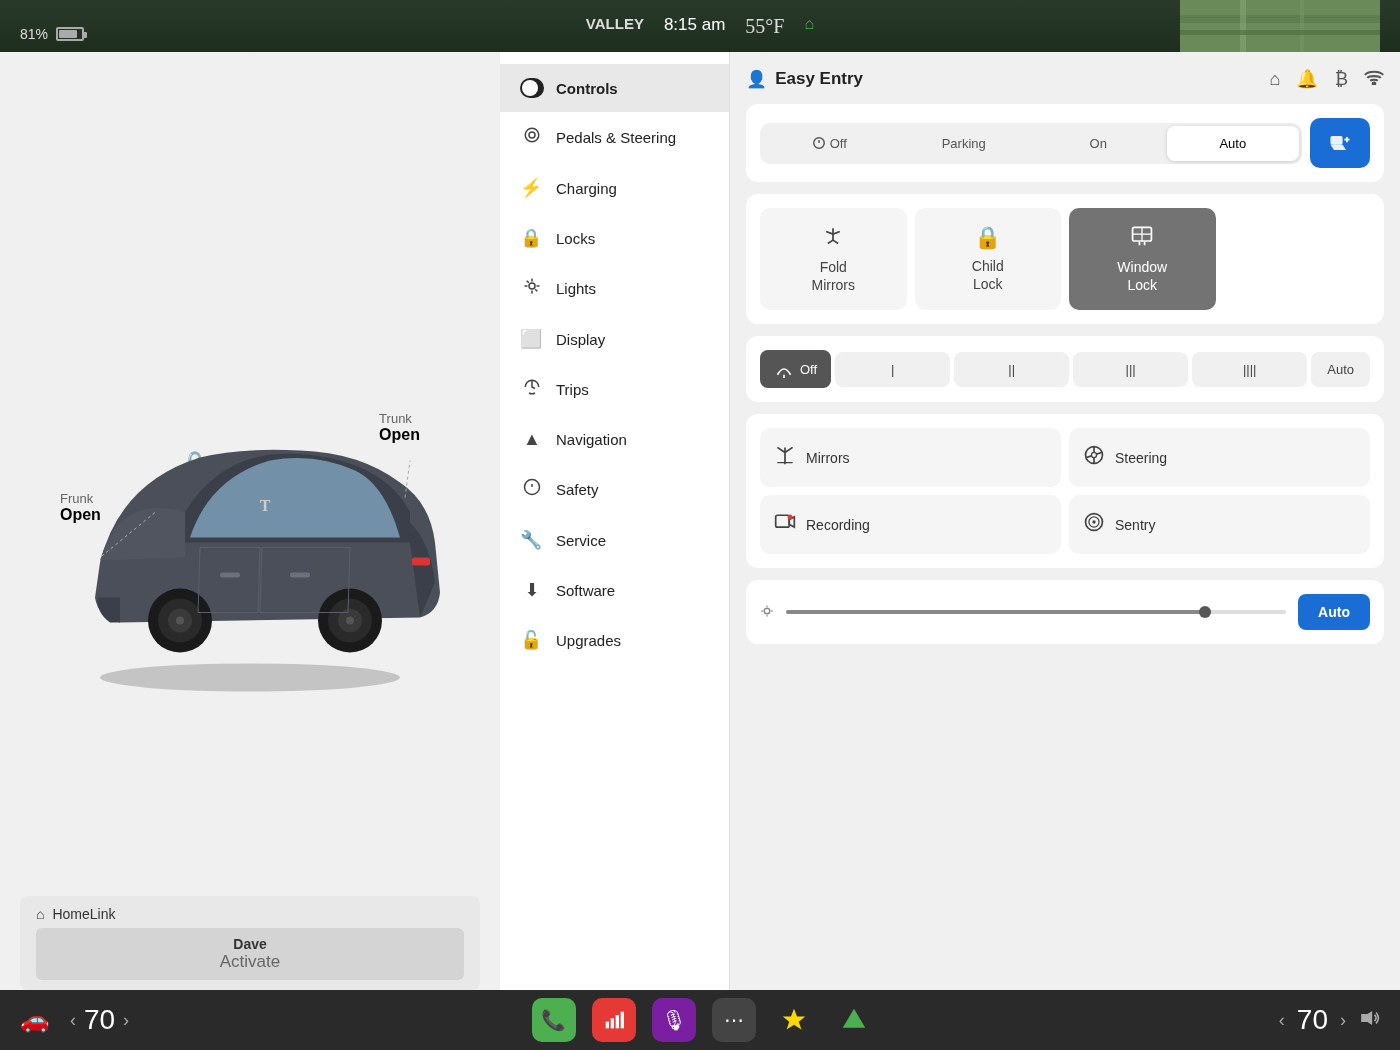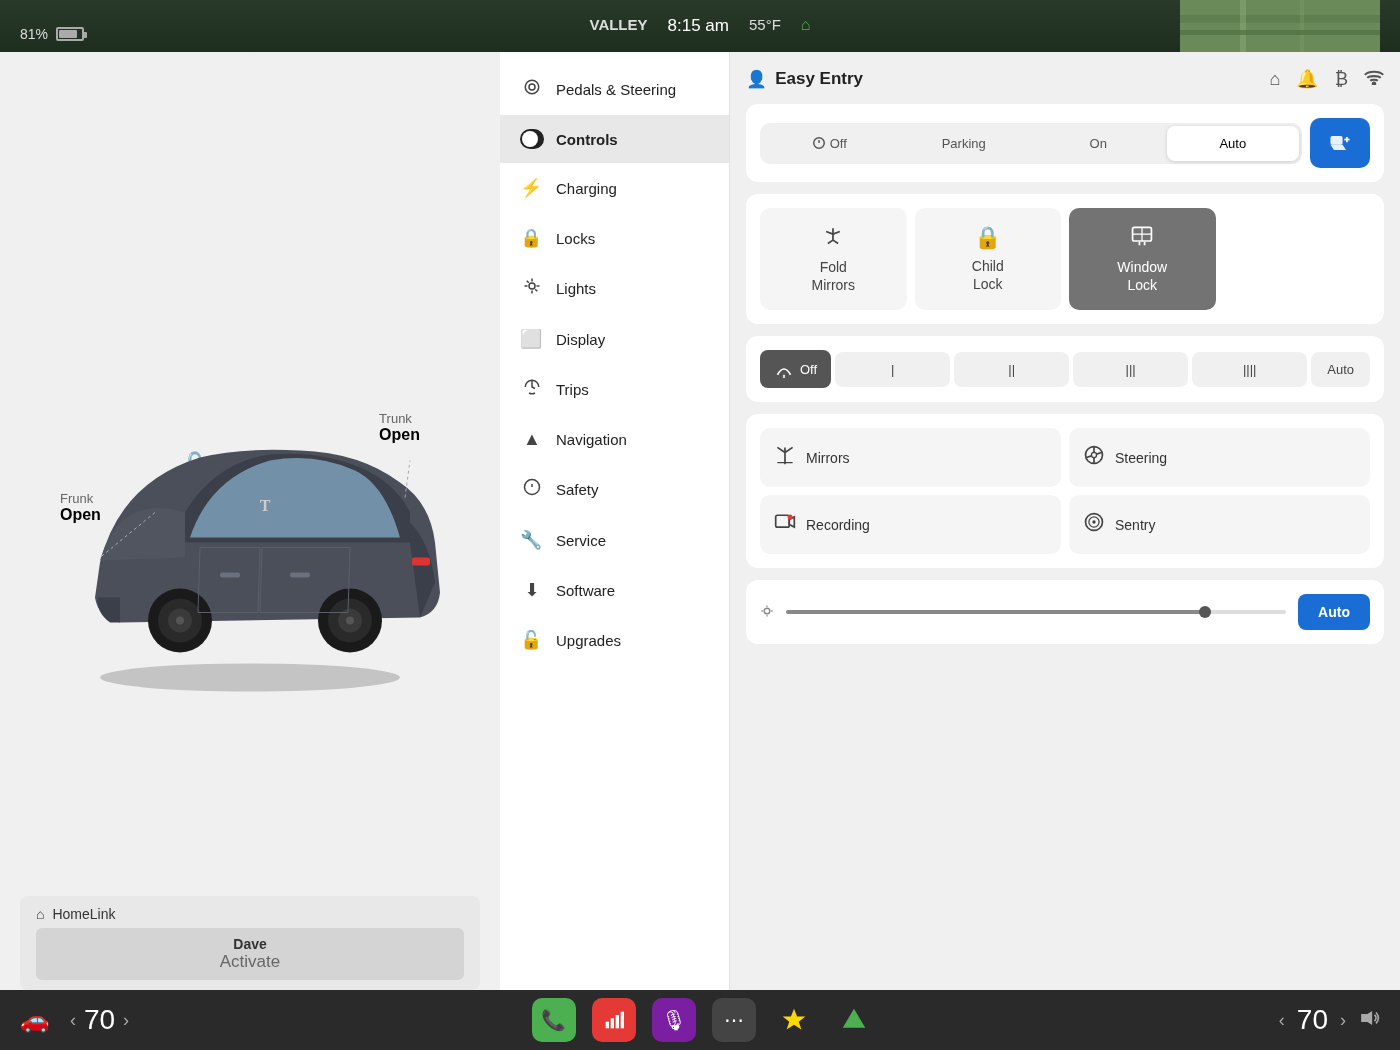--- a/index.html
+++ b/index.html
@@ -58,21 +58,21 @@
     .status-bar-center {
       position: absolute;
       left: 50%;
       transform: translateX(-50%);
       display: flex;
       align-items: flex-start;
       gap: 20px;
     }
     .location-text { color: #ddd; font-size: 15px; font-weight: 600; }
     .time-text { color: #fff; font-size: 17px; font-weight: 500; }
-    .temp-text { color: #ddd; font-size: 15px; }
+    .temp-text { color: #ddd; font-size: 20px; font-family: Liberation Serif, serif; }
     .home-icon-status { color: #4CAF50; font-size: 16px; }
     .status-bar-right {
       margin-left: auto;
       display: flex;
       align-items: center;
       gap: 10px;
     }
     .map-thumbnail {
       width: 200px; height: 52px;
       background: #5a7a5a;
@@ -601,37 +601,37 @@
         <span class="homelink-name">Dave</span>
         <span class="homelink-activate">Activate</span>
       </div>
     </div>
   </div>
 
   <div class="right-panel">
 
     <div class="nav-panel">
 
+      <div class="nav-item active">
+        <span class="nav-item-icon">
+          <div class="controls-toggle">
+            <div class="toggle-pill"></div>
+          </div>
+        </span>
+        <span class="nav-item-label">Controls</span>
+      </div>
+
       <div class="nav-item">
         <span class="nav-item-icon">
           <svg width="18" height="18" viewBox="0 0 24 24" fill="none" stroke="#444" stroke-width="2">
               <circle cx="12" cy="12" r="9"></circle>
               <circle cx="12" cy="12" r="4"></circle>
             </svg>
         </span>
         <span class="nav-item-label">Pedals &amp; Steering</span>
-      </div>
-
-      <div class="nav-item active">
-        <span class="nav-item-icon">
-          <div class="controls-toggle">
-            <div class="toggle-pill"></div>
-          </div>
-        </span>
-        <span class="nav-item-label">Controls</span>
       </div>
 
       <div class="nav-item">
         <span class="nav-item-icon">⚡</span>
         <span class="nav-item-label">Charging</span>
       </div>
 
 
       <div class="nav-item">
         <span class="nav-item-icon">🔒</span>

